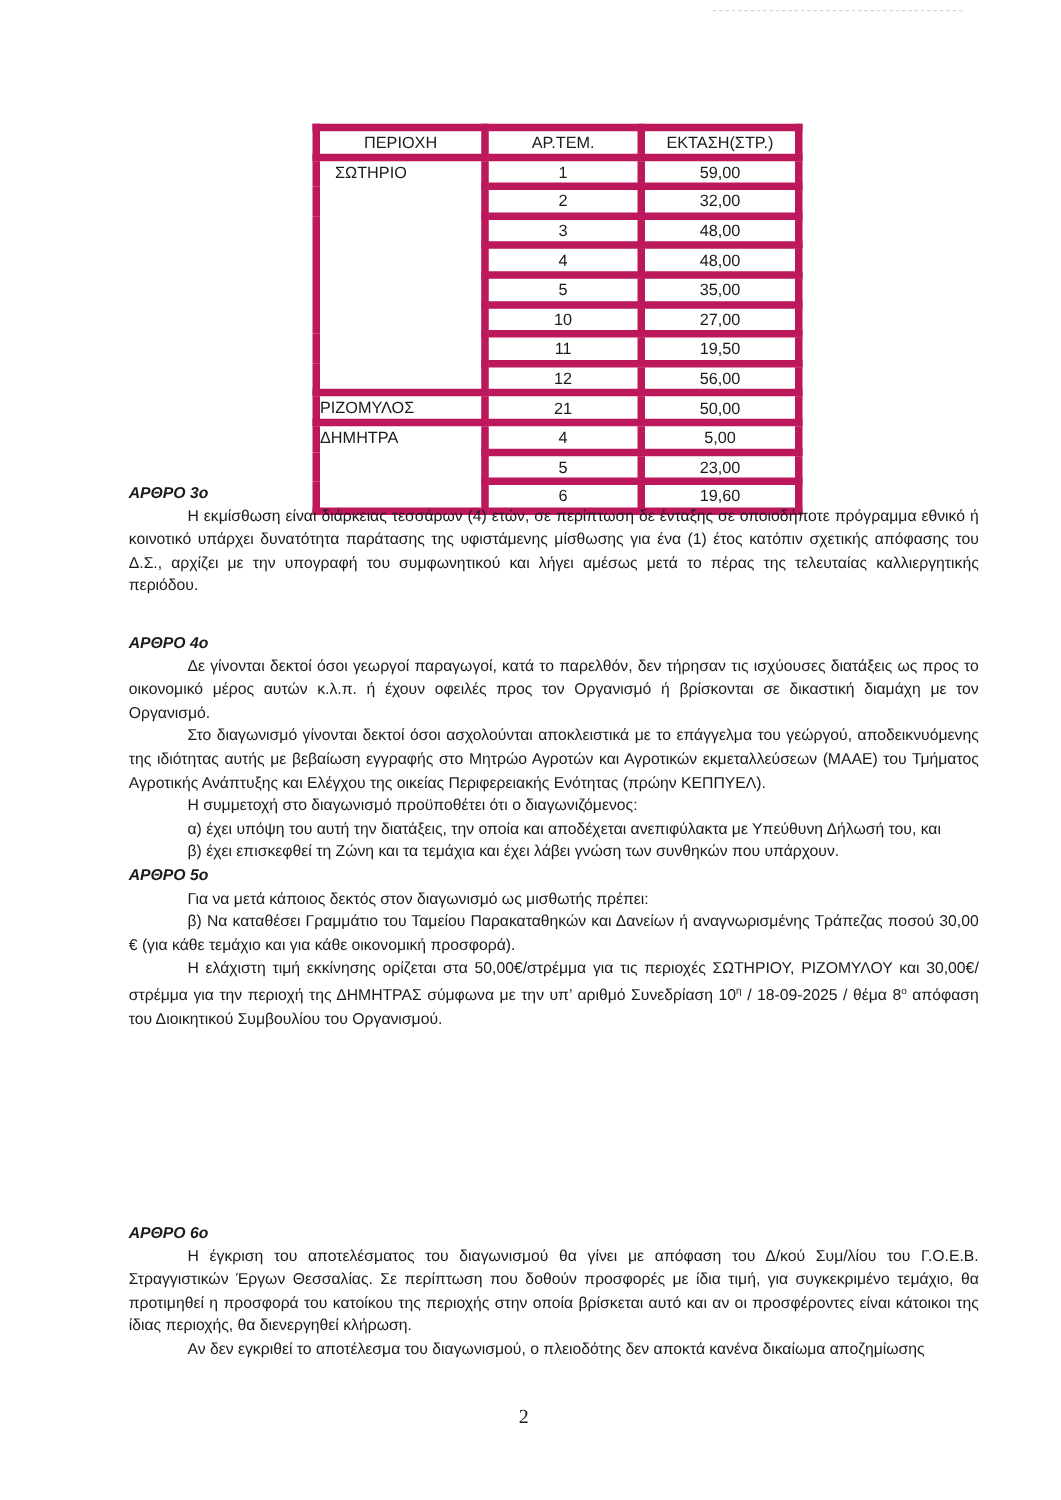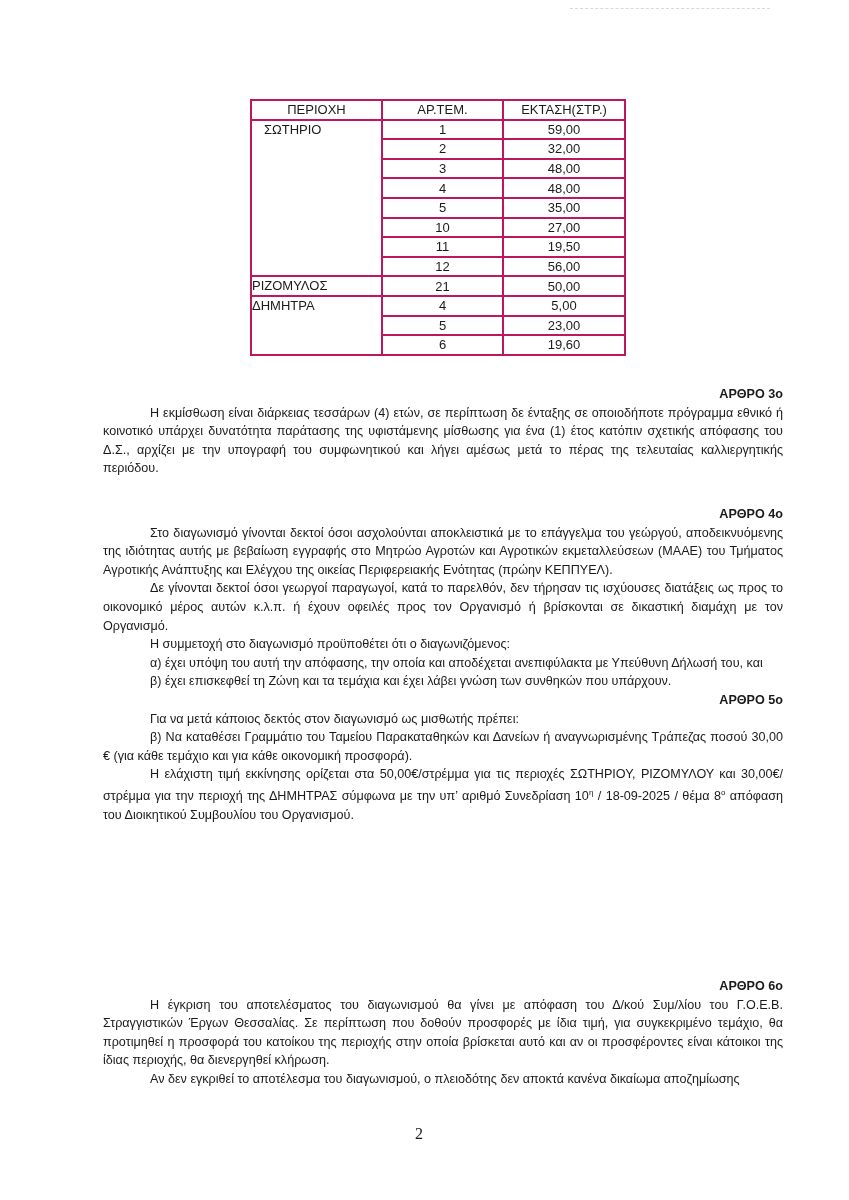--- a/index.html
+++ b/index.html
@@ -2,29 +2,29 @@
 <html><head>
 <meta charset="utf-8">
 <style>
   html, body { margin:0; padding:0; background:#ffffff; }
   body { width:849px; height:1200px; position:relative; overflow:hidden;
          font-family:"Liberation Sans", "DejaVu Sans", sans-serif; color:#1a1a1a; }
   .scan-mark { position:absolute; top:8px; left:570px; width:200px; height:1px;
                border-top:1px dashed #d8d8d8; }
   table.lots { position:absolute; top:99px; left:250px; border-collapse:collapse;
                font-size:13px; color:#1b1b1b; }
-  table.lots td, table.lots th { border:2px solid #be185d; padding:0; height:17.6px;
+  table.lots td, table.lots th { border:6px solid #be185d; padding:0; height:17.6px;
                font-weight:normal; line-height:17px; }
   table.lots th { text-align:center; }
   .c1 { width:117px; } .c2 { width:119px; } .c3 { width:120px;margin-left:44px; }
   td.region { vertical-align:top; text-align:left; }
   td.num, td.area { text-align:center; }
   td.region-left { text-align:left; padding-left:12px !important; }
   .doc { position:absolute; left:103px; width:680px; font-size:12.6px; line-height:18.6px; }
-  .art-title { text-align:right; font-weight:bold; margin:0; }
+  .art-title { text-align:left; font-weight:bold; margin:0;font-style:italic; }
   p { margin:0; text-align:justify; }
   p.ind { text-indent:47px; }
   #sec3 { top:385px; } #sec4 { top:505px; } #sec6 { top:977px; }
   .page-num { position:absolute; top:1125px; left:415px; font-family:"Liberation Serif", serif;
               font-size:16px; }
   sup { font-size:8px; }
 </style>
 </head>
 <body>
 
@@ -93,24 +93,24 @@
     </tbody>
 </table>
 
 <div class="doc" id="sec3">
   <p class="art-title">ΑΡΘΡΟ 3ο</p>
   <p class="ind">Η εκμίσθωση είναι διάρκειας τεσσάρων (4) ετών, σε περίπτωση δε ένταξης σε οποιοδήποτε πρόγραμμα εθνικό ή κοινοτικό υπάρχει δυνατότητα παράτασης της υφιστάμενης μίσθωσης για ένα (1) έτος κατόπιν σχετικής απόφασης του Δ.Σ., αρχίζει με την υπογραφή του συμφωνητικού και λήγει αμέσως μετά το πέρας της τελευταίας καλλιεργητικής περιόδου.</p>
 </div>
 
 <div class="doc" id="sec4">
   <p class="art-title">ΑΡΘΡΟ 4ο</p>
+  <p class="ind">Δε γίνονται δεκτοί όσοι γεωργοί παραγωγοί, κατά το παρελθόν, δεν τήρησαν τις ισχύουσες διατάξεις ως προς το οικονομικό μέρος αυτών κ.λ.π. ή έχουν οφειλές προς τον Οργανισμό ή βρίσκονται σε δικαστική διαμάχη με τον Οργανισμό.</p>
   <p class="ind">Στο διαγωνισμό γίνονται δεκτοί όσοι ασχολούνται αποκλειστικά με το επάγγελμα του γεώργού, αποδεικνυόμενης της ιδιότητας αυτής με βεβαίωση εγγραφής στο Μητρώο Αγροτών και Αγροτικών εκμεταλλεύσεων (ΜΑΑΕ) του Τμήματος Αγροτικής Ανάπτυξης και Ελέγχου της οικείας Περιφερειακής Ενότητας (πρώην ΚΕΠΠΥΕΛ).</p>
-  <p class="ind">Δε γίνονται δεκτοί όσοι γεωργοί παραγωγοί, κατά το παρελθόν, δεν τήρησαν τις ισχύουσες διατάξεις ως προς το οικονομικό μέρος αυτών κ.λ.π. ή έχουν οφειλές προς τον Οργανισμό ή βρίσκονται σε δικαστική διαμάχη με τον Οργανισμό.</p>
   <p class="ind">Η συμμετοχή στο διαγωνισμό προϋποθέτει ότι ο διαγωνιζόμενος:</p>
-  <p class="ind">α) έχει υπόψη του αυτή την απόφασης, την οποία και αποδέχεται ανεπιφύλακτα με Υπεύθυνη Δήλωσή του, και</p>
+  <p class="ind">α) έχει υπόψη του αυτή την διατάξεις, την οποία και αποδέχεται ανεπιφύλακτα με Υπεύθυνη Δήλωσή του, και</p>
   <p class="ind">β) έχει επισκεφθεί τη Ζώνη και τα τεμάχια και έχει λάβει γνώση των συνθηκών που υπάρχουν.</p>
 
   <p class="art-title">ΑΡΘΡΟ 5ο</p>
   <p class="ind">Για να μετά κάποιος δεκτός στον διαγωνισμό ως μισθωτής πρέπει:</p>
   <p class="ind">β) Να καταθέσει Γραμμάτιο του Ταμείου Παρακαταθηκών και Δανείων ή αναγνωρισμένης Τράπεζας ποσού 30,00 € (για κάθε τεμάχιο και για κάθε οικονομική προσφορά).</p>
   <p class="ind"><span>Η ελάχιστη τιμή εκκίνησης ορίζεται στα 50,00€/στρέμμα για τις περιοχές ΣΩΤΗΡΙΟΥ, ΡΙΖΟΜΥΛΟΥ και 30,00€/στρέμμα για την περιοχή της ΔΗΜΗΤΡΑΣ σύμφωνα με την υπ’ αριθμό Συνεδρίαση 10</span><sup>η</sup><span> / 18-09-2025 / θέμα 8</span><sup>ο</sup><span>  απόφαση του Διοικητικού Συμβουλίου του Οργανισμού.</span></p>
 </div>
 
 <div class="doc" id="sec6">
   <p class="art-title">ΑΡΘΡΟ 6ο</p>

